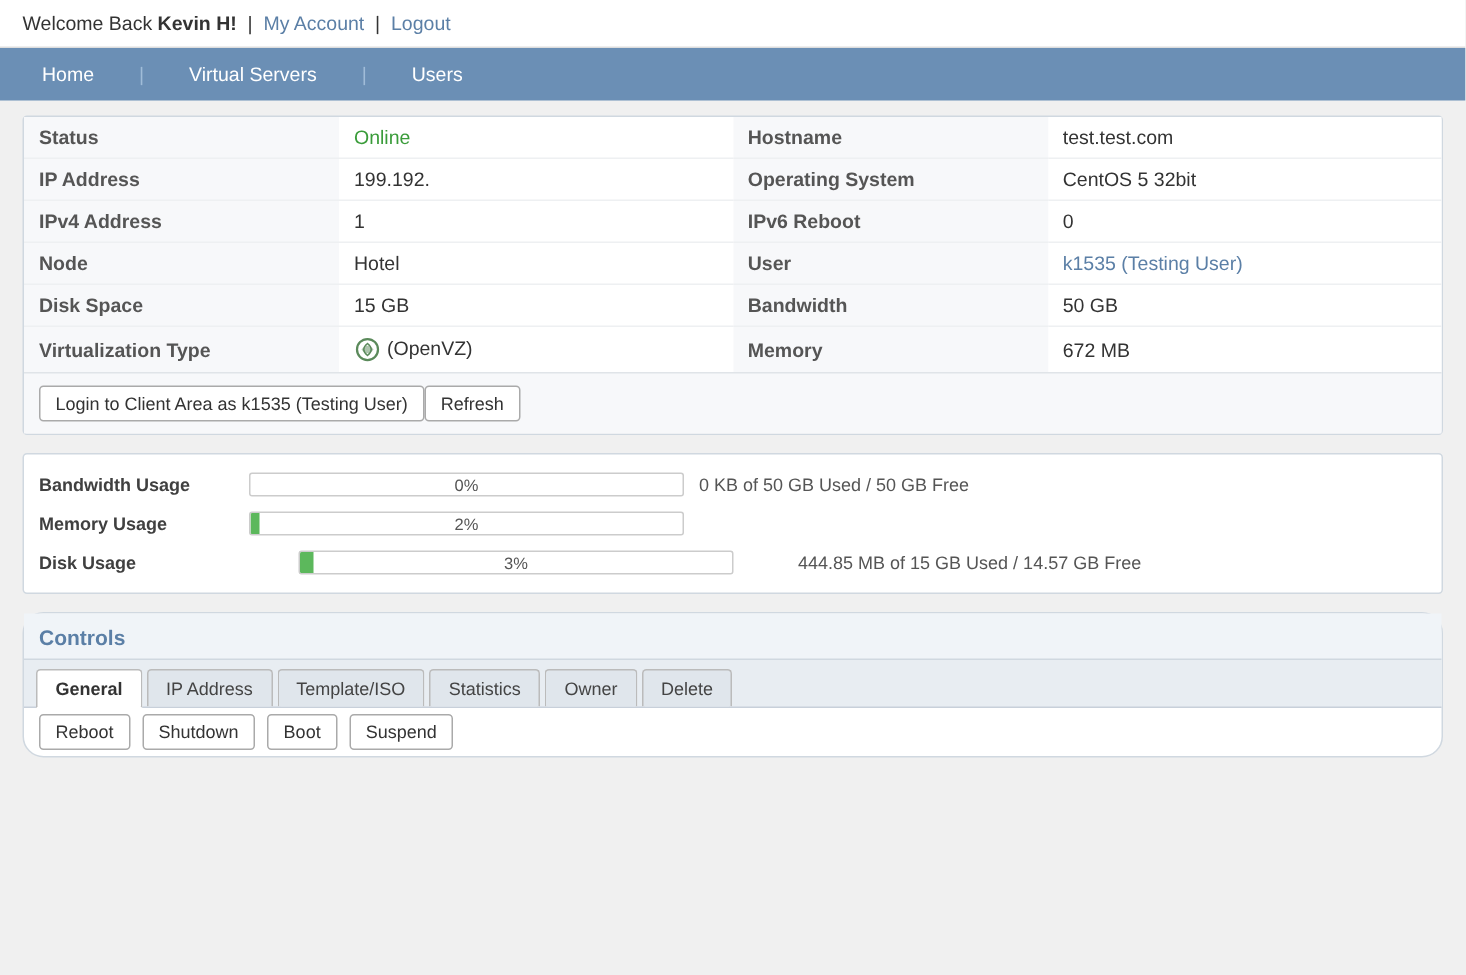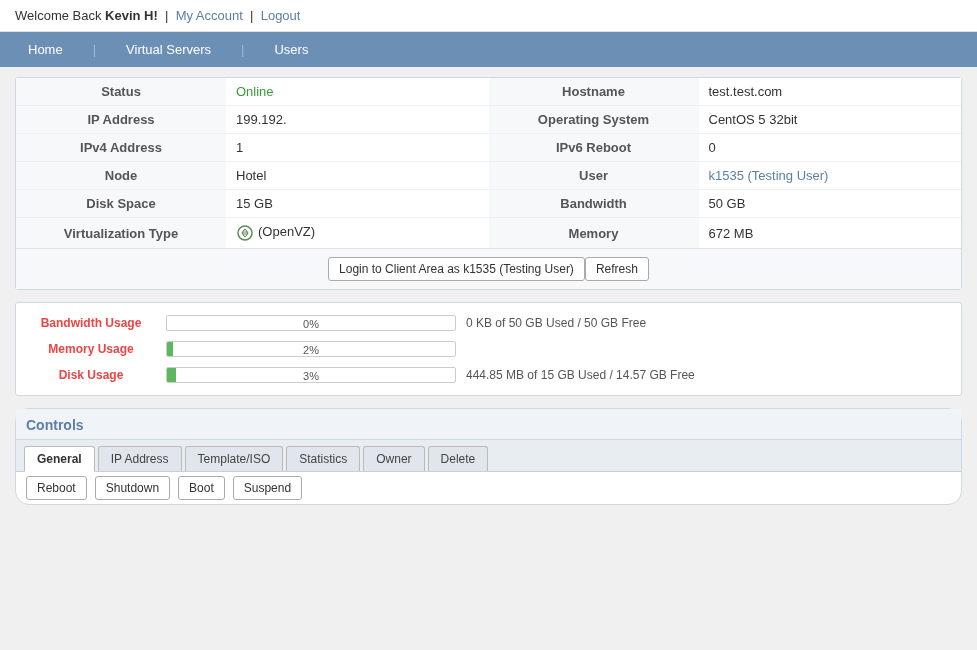--- a/index.html
+++ b/index.html
@@ -56,21 +56,21 @@
       width: 100%;
       border-collapse: collapse;
     }
     .info-table td {
       padding: 6px 10px;
       border-bottom: 1px solid #eef0f2;
       vertical-align: middle;
     }
     .info-table tr:last-child td { border-bottom: none; }
     .label-cell {
-      text-align: center;
+      text-align: left;
       font-weight: bold;
       color: #555;
       width: 160px;
       background: #f7f8fa;
     }
     .value-cell {
       color: #333;
       background: #fff;
       width: 200px;
     }
@@ -79,21 +79,21 @@
     .virt-icon {
       display: inline-block;
       width: 18px;
       height: 18px;
       margin-right: 4px;
       vertical-align: middle;
     }
     .action-row {
       padding: 8px 10px;
       display: flex;
-      justify-content: center;
+      justify-content: flex-start;
       align-items: center;
       background: #f7f8fa;
       border-top: 1px solid #e0e4e8;
     }
     .btn {
       background: #fff;
       border: 1px solid #aaa;
       border-radius: 3px;
       padding: 4px 10px;
       cursor: pointer;
@@ -105,26 +105,26 @@
       border: 1px solid #d0d8e0;
       border-radius: 3px;
       margin-bottom: 12px;
       padding: 12px 10px;
     }
     .usage-row {
       display: flex;
       align-items: center;
       margin-bottom: 10px;
     }
-    .usage-row:last-child { margin-bottom: 0; }
+    .usage-row:last-child { margin-bottom: 0; gap: 33px; }
     .usage-label {
       font-weight: bold;
-      color: #ef4444;
+      color: #404040;
       width: 140px;
-      text-align: center;
+      text-align: left;
       padding-right: 10px;
       font-size: 12px;
     }
     .progress-wrap {
       width: 290px;
       height: 16px;
       background: #fff;
       border: 1px solid #ccc;
       border-radius: 2px;
       overflow: hidden;

